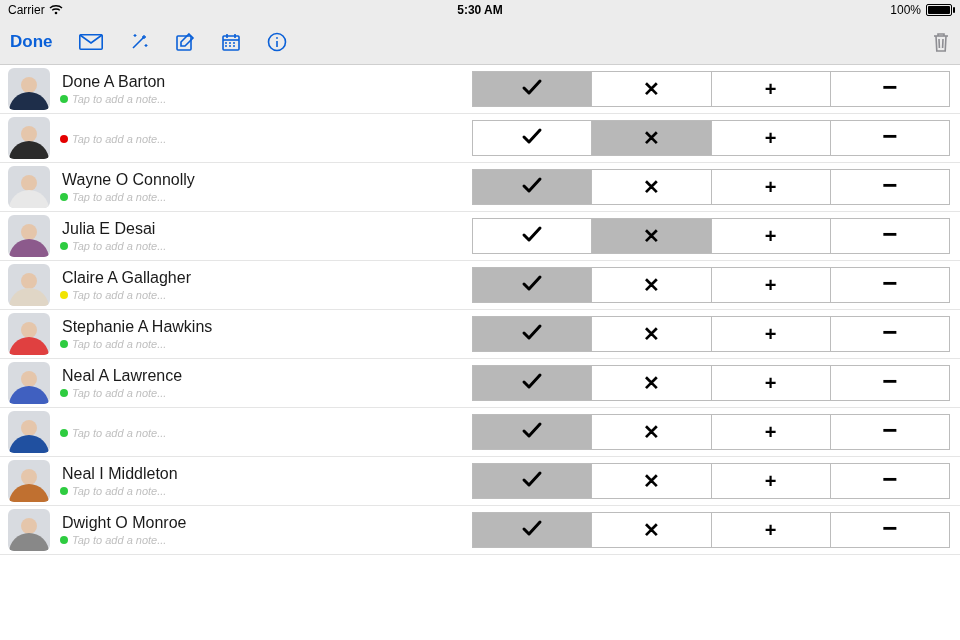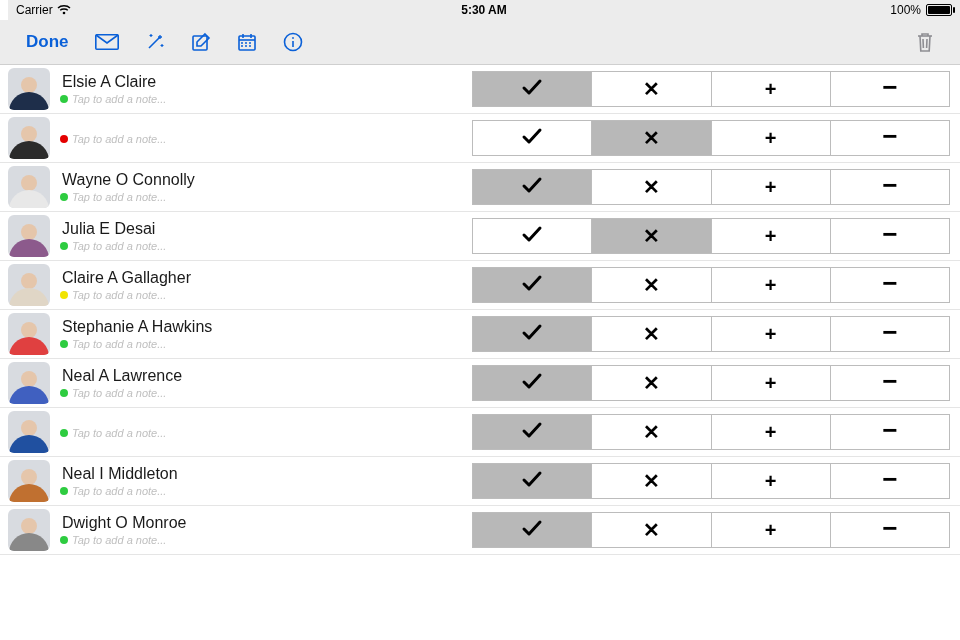--- a/index.html
+++ b/index.html
@@ -1,25 +1,25 @@
 <!DOCTYPE html>
 <html><head>
 <meta charset="utf-8">
 <style>
 html,body { margin:0; padding:0; font-family:-apple-system,"Helvetica Neue",Helvetica,Arial,sans-serif; background:#fff;}
 .app { width:960px; height:640px; position:relative; background:#fff; overflow:hidden;}
-.statusbar { height:20px; background:#ececec; display:flex; align-items:center; font-size:12px; color:#000; position:relative;margin-left:8px;}
+.statusbar { height:20px; background:#ececec; display:flex; align-items:center; font-size:12px; color:#000; position:relative;}
 .status-left { position:absolute; left:8px; display:flex; align-items:center; gap:4px;}
 .status-center { position:absolute; left:50%; transform:translateX(-50%); font-weight:600;}
 .status-right { position:absolute; right:8px; display:flex; align-items:center; gap:1px;}
 .wifi svg { display:block;}
 .battery { display:inline-block; width:24px; height:10px; border:1px solid #000; border-radius:2px; position:relative; margin-left:4px;}
 .battery:after { content:""; position:absolute; right:-4px; top:2px; width:2px; height:6px; background:#000; border-radius:1px;}
 .battery-fill { position:absolute; inset:1px; background:#000; border-radius:1px;}
-.navbar { height:44px; background:#ececec; border-bottom:1px solid #cfcfcf; display:flex; align-items:center; padding:0 26px; position:relative;}
+.navbar { height:44px; background:#ececec; border-bottom:1px solid #cfcfcf; display:flex; align-items:center; padding:0 10px; position:relative;}
 .nav-left { display:flex; align-items:center; gap:26px;}
 .done { color:#0a60d8; font-size:17px; font-weight:600;}
 .nav-icon { color:#0a60d8; display:flex; align-items:center; justify-content:center;}
 .nav-icon svg { stroke:#0a60d8; fill:none; stroke-width:1.6;}
 .nav-title { position:absolute; left:50%; transform:translateX(-50%); color:#0a60d8; font-size:17px;}
 .nav-right { margin-left:auto; }
 .trash svg { stroke:#8e8e93; fill:none;}
 .list { }
 .row { display:flex; align-items:center; border-bottom:1px solid #e5e5e5; padding:4px 10px 4px 8px; height:49px; box-sizing:border-box;}
 .avatar { width:42px; height:42px; border-radius:6px; flex:0 0 42px; background:#d8dbe0; position:relative; overflow:hidden;}
@@ -112,21 +112,21 @@
   </div>
 </div>
 
 <div class="list" id="list">
       <div class="row">
         <div class="avatar">
           <div class="head"></div>
           <div class="body" style="background:#1e2e4a"></div>
         </div>
         <div class="info">
-          <div class="name">Elsie A Claire</div>
+          <div class="name">Done A Barton</div>
           <div class="noteline">
             <span class="dot" style="background: rgb(46, 204, 64);"></span>
             <span class="noteplaceholder">Tap to add a note...</span>
           </div>
         </div>
         <div class="controls">
           <div class="cell sel">
             <span class="svgcheck"><svg width="22" height="18" viewBox="0 0 22 18">
                 <path d="M3 10 L8 15 L19 3"></path>
               </svg></span>

